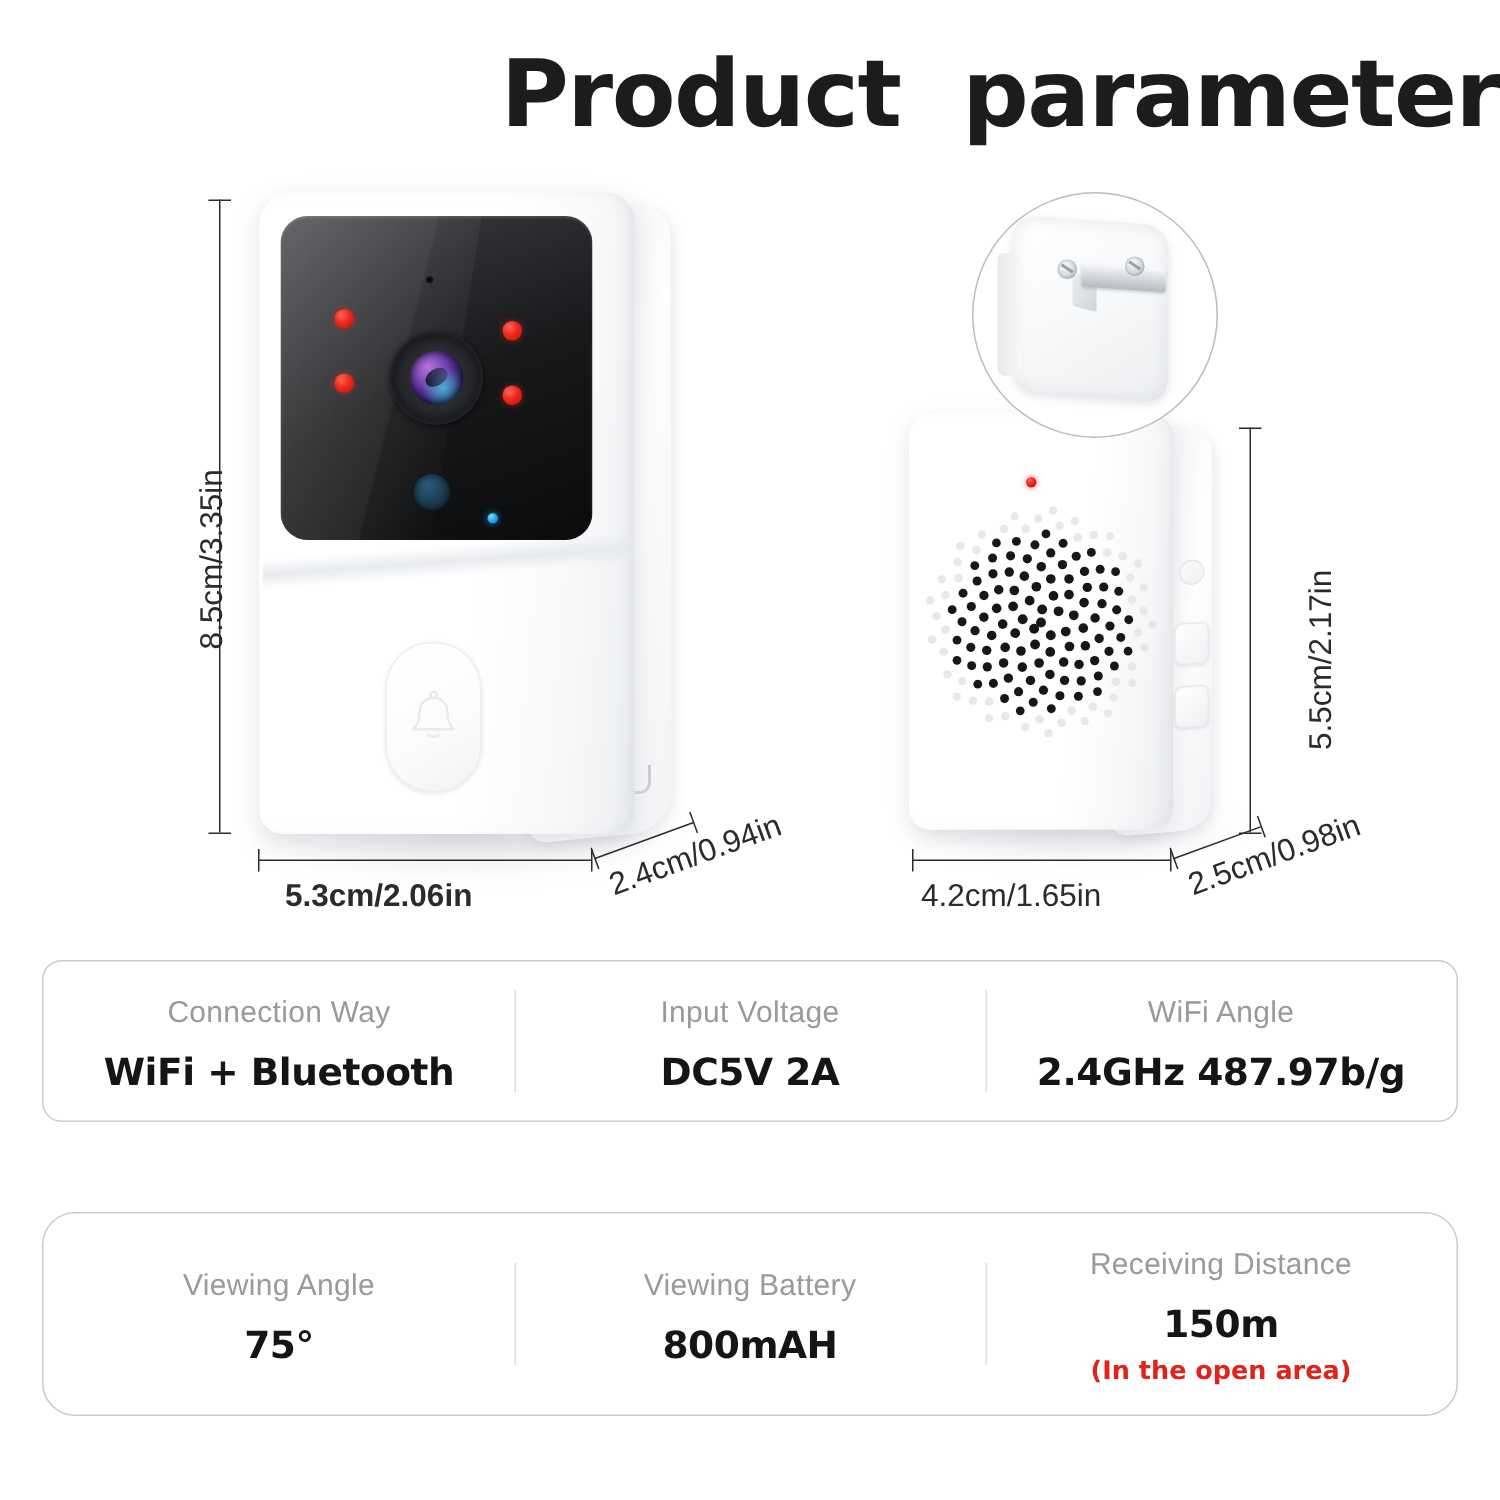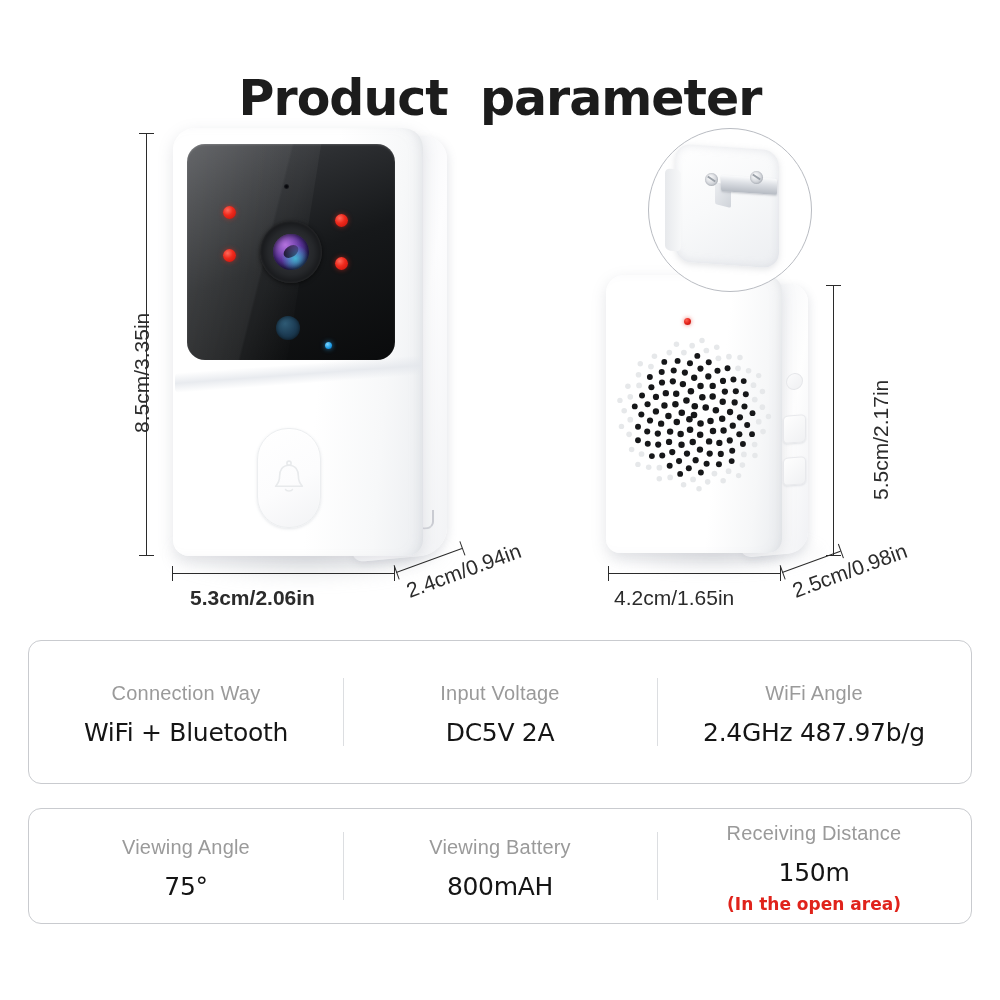--- a/index.html
+++ b/index.html
@@ -15,28 +15,27 @@
     font-family: "Liberation Sans", sans-serif;
     color: #1a1a1a;
   }
 
   
   .page-title {
     position: absolute;
     left: 0;
     top: 26px;
     width: 1000px;
-    text-align: center;
+    text-align: right;
     font-family: "DejaVu Sans", sans-serif;
-    font-size: 49px;
+    font-size: 62px;
     font-weight: bold;
     letter-spacing: -1px;
     color: #1c1c1c;
     white-space: pre;
-    margin-top: 44px;
   }
 
   
   .stage {
     position: absolute;
     left: 0;
     top: 100px;
     width: 1000px;
     height: 530px;
   }
@@ -419,22 +418,22 @@
   
   .spec-card {
     position: absolute;
     left: 28px;
     width: 944px;
     border: 1px solid #c9cbcf;
     border-radius: 13px;
     background: #ffffff;
     box-sizing: border-box;
   }
-  .spec-card.row1 { top: 640px; height: 144px; }
-  .spec-card.row2 { top: 808px; height: 116px; }
+  .spec-card.row1 { top: 640px; height: 108px; }
+  .spec-card.row2 { top: 808px; height: 136px; border-radius: 22px; }
   .spec-cols {
     display: flex;
     height: 100%;
     align-items: center;
   }
   .spec-col {
     flex: 1 1 0;
     text-align: center;
     position: relative;
     padding-top: 4px;
@@ -452,21 +451,21 @@
   .spec-label {
     font-size: 20px;
     color: #9a9a9a;
     font-weight: normal;
     letter-spacing: 0.2px;
     margin-bottom: 13px;
   }
   .spec-value {
     font-family: "DejaVu Sans", sans-serif;
     font-size: 25px;
-    font-weight: normal;
+    font-weight: bold;
     color: #151515;
     letter-spacing: -0.3px;
   }
   .spec-note {
     margin-top: 7px;
     font-family: "DejaVu Sans", sans-serif;
     font-size: 17px;
     font-weight: bold;
     color: #e0231b;
   }

